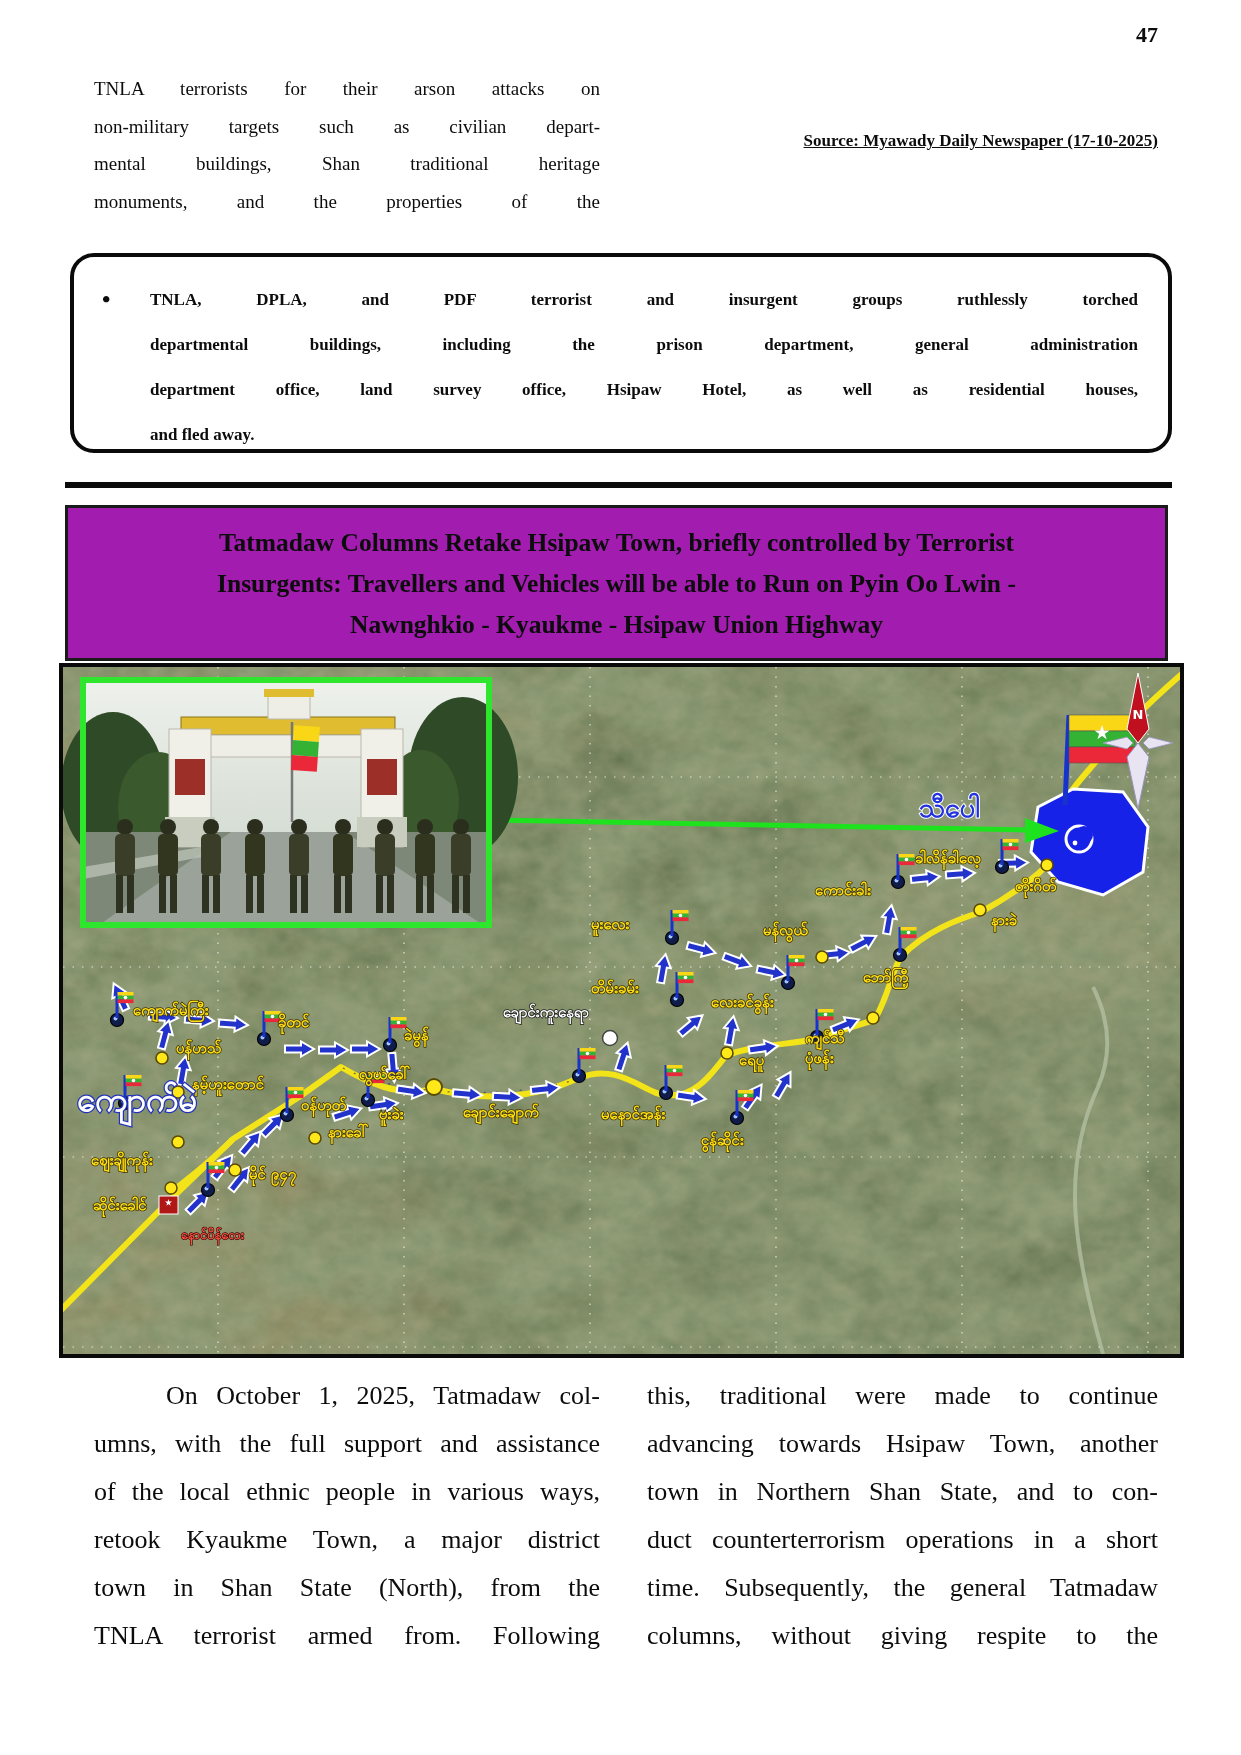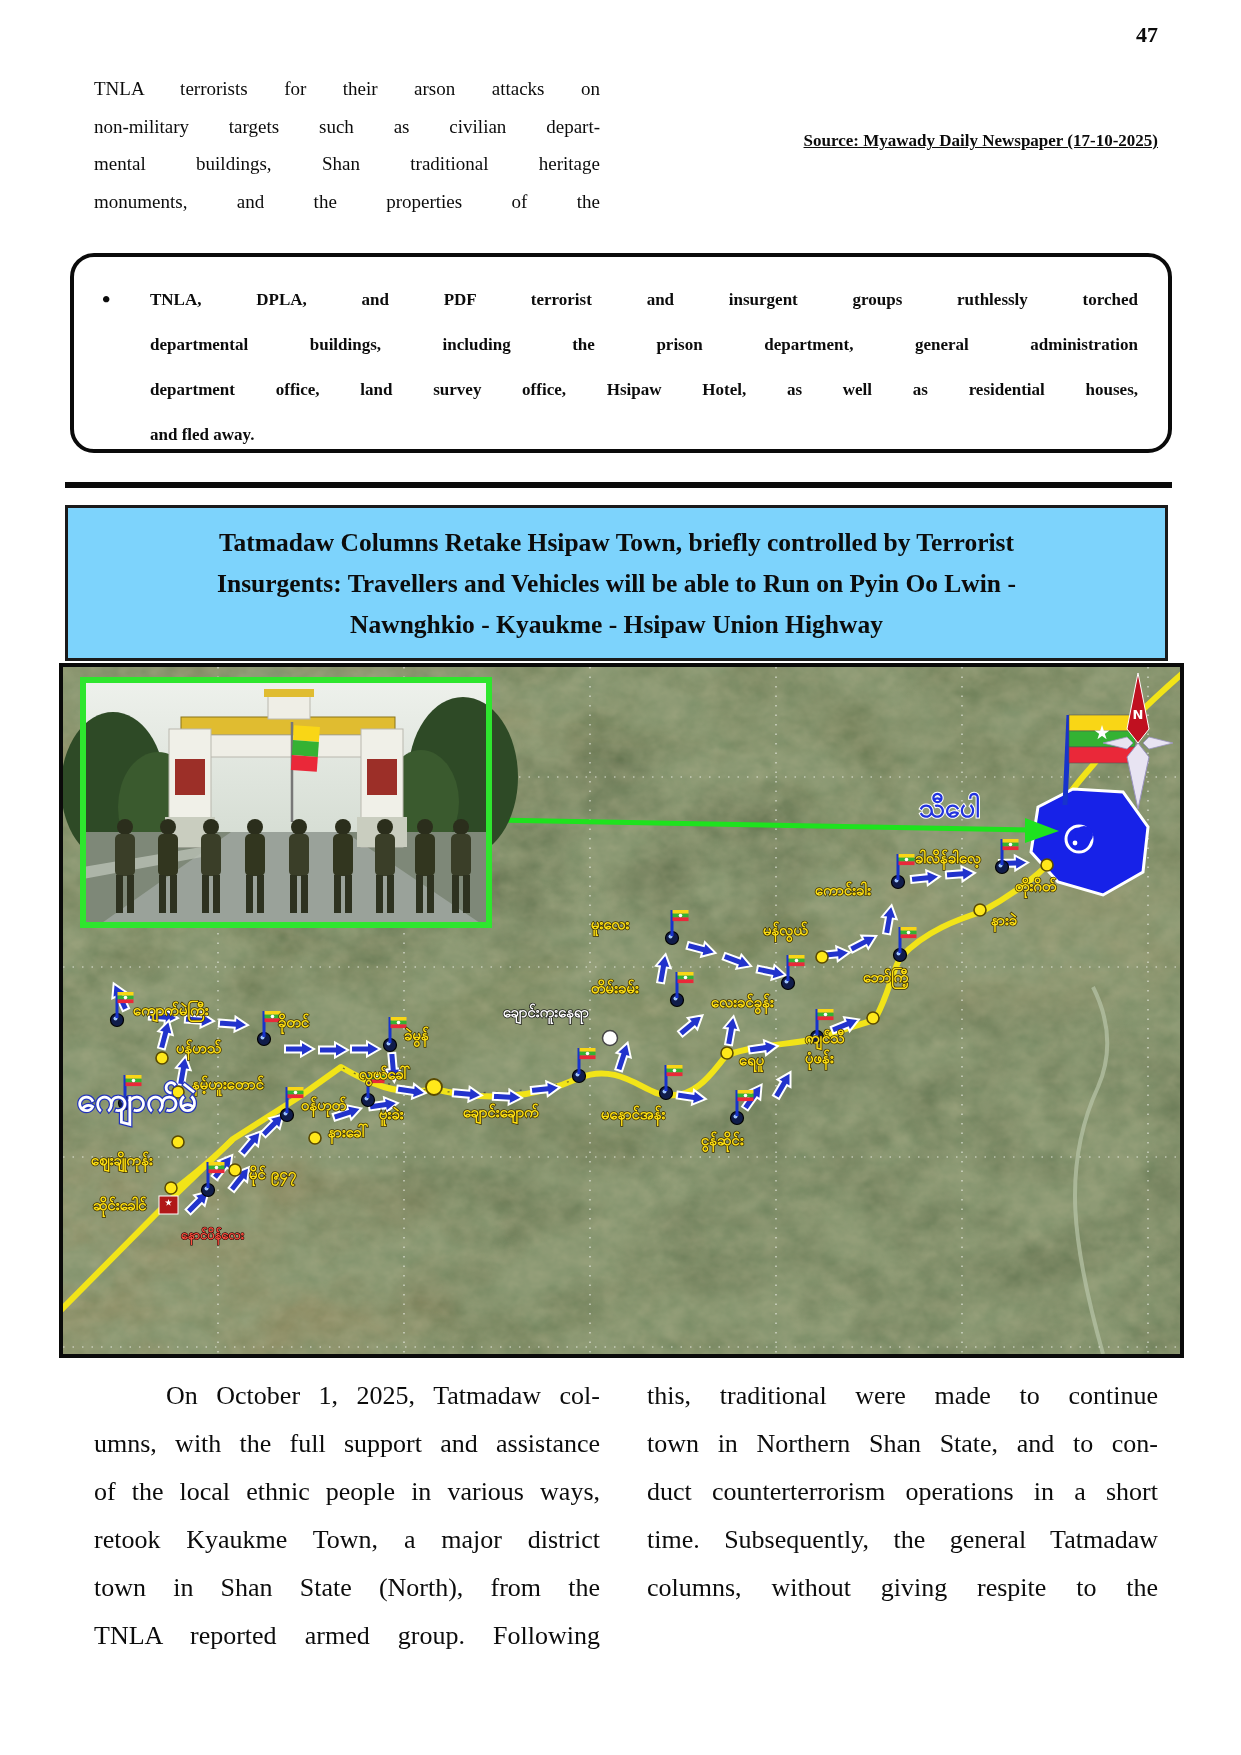--- a/index.html
+++ b/index.html
@@ -10,21 +10,21 @@
   .bodycol{font-size:19px;line-height:37.5px;}
   .bodycol2{font-size:26px;line-height:48px;}
   .jline{text-align:justify;text-align-last:justify;}
   .nline{text-align:left;}
   .source{font-weight:bold;font-size:17px;text-align:right;text-decoration:underline;}
   .callout{border:4px solid #0a0a0a;border-radius:24px;padding:20px 30px 16px 28px;}
   .callout .row{display:flex;}
   .callout .bullet{width:48px;flex:0 0 48px;font-size:24px;font-weight:bold;line-height:45px;}
   .callout .ctext{flex:1;font-size:17px;font-weight:bold;line-height:45px;}
   .divider{background:#0a0a0a;}
-  .headline{background:#7dd3fc;border:3px solid #1a1a1a;text-align:center;
+  .headline{background:#a21caf;border:3px solid #1a1a1a;text-align:center;
             font-weight:bold;font-size:25.5px;line-height:41px;padding-top:14px;}
   .mapframe{border:4px solid #0a0a0a;background:#46572f;}
   .blabel{font-family:"DejaVu Sans",sans-serif;font-weight:bold;}
   svg text{user-select:none;}
 </style>
 </head>
 <body>
 
 <div class="page">
 
@@ -588,23 +588,24 @@
       <text x="118" y="572" font-size="13" class="blabel" fill="#ff5040" stroke="#2a0000" stroke-width="1.2" style="paint-order:stroke">နောင်ပိန်လေး</text>
     </svg>
   </div>
 
   <div class="abs bodycol2" style="top:1372px;left:94px;width:506px;">
       <div class="jline" style="text-indent: 72px;">On October 1, 2025, Tatmadaw col-</div>
       <div class="jline">umns, with the full support and assistance</div>
       <div class="jline">of the local ethnic people in various ways,</div>
       <div class="jline">retook Kyaukme Town, a major district</div>
       <div class="jline">town in Shan State (North), from the</div>
-      <div class="jline">TNLA reported armed group. Following</div>
+      <div class="jline">TNLA terrorist armed from. Following</div>
     </div>
   <div class="abs bodycol2" style="top:1372px;left:647px;width:511px;">
       <div class="jline">this, traditional were made to continue</div>
+      <div class="jline">advancing towards Hsipaw Town, another</div>
       <div class="jline">town in Northern Shan State, and to con-</div>
       <div class="jline">duct counterterrorism operations in a short</div>
       <div class="jline">time. Subsequently, the general Tatmadaw</div>
       <div class="jline">columns, without giving respite to the</div>
     </div>
 
 </div>
 
 </body></html>

